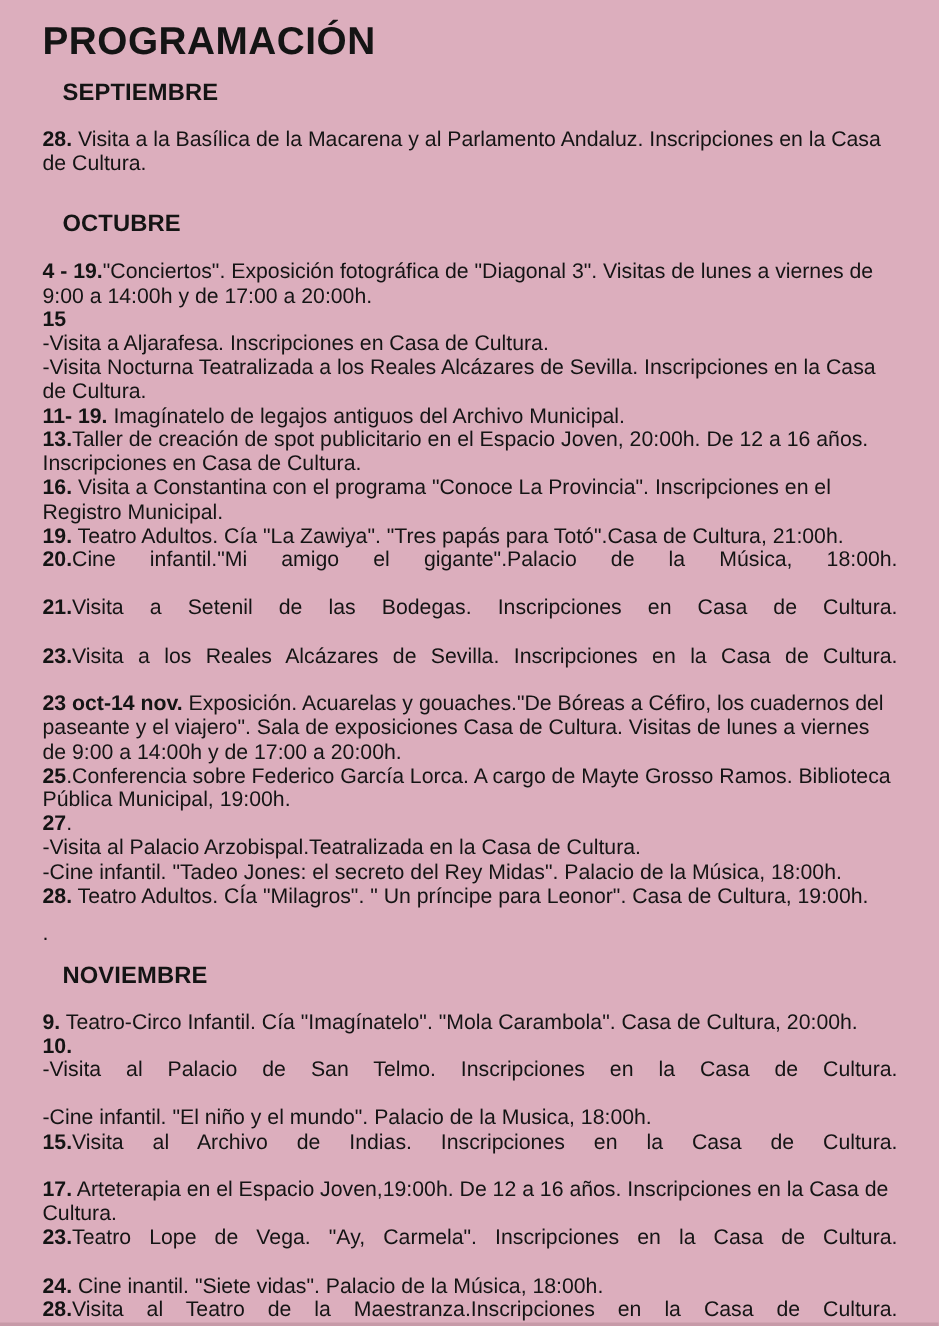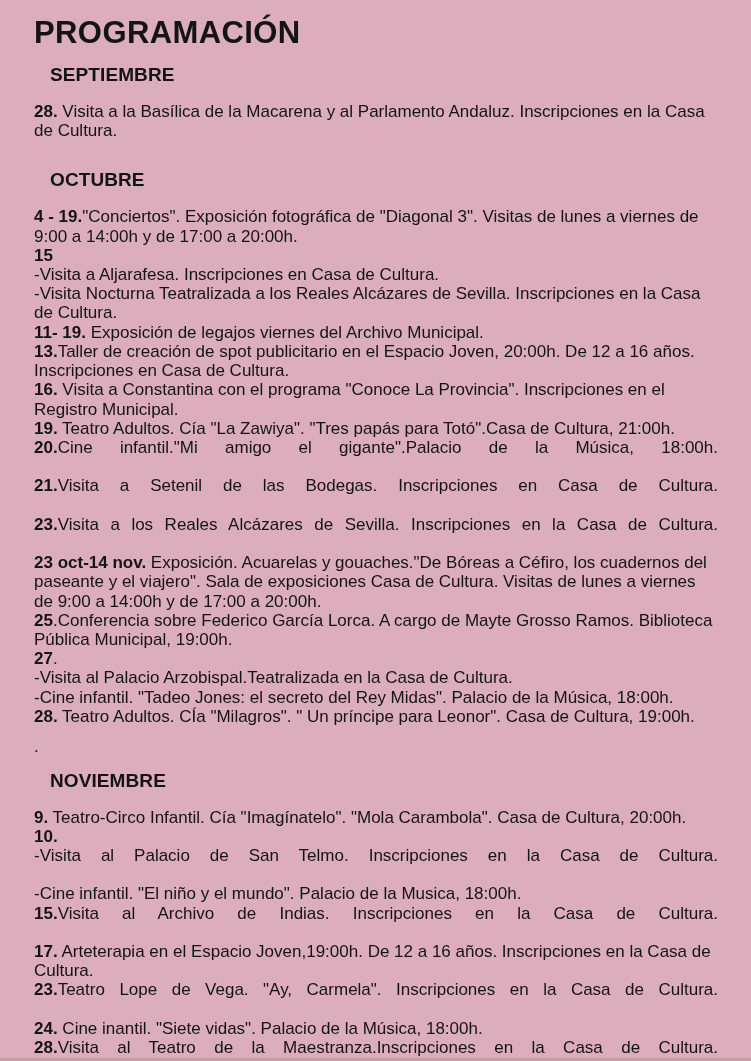--- a/index.html
+++ b/index.html
@@ -102,21 +102,21 @@
         <div class="month-head">SEPTIEMBRE</div>
         <p class="entry"><span class="d">28.</span><span> Visita a la Basílica de la Macarena y al Parlamento Andaluz. Inscripciones en la Casa de Cultura.</span></p>
       </div>
       <div class="sep"></div>
       <div class="month-block">
         <div class="month-head">OCTUBRE</div>
         <p class="entry"><span class="d">4 - 19.</span><span>"Conciertos". Exposición fotográfica de "Diagonal 3". Visitas de lunes a viernes de 9:00 a 14:00h y de 17:00 a 20:00h.</span></p>
         <p class="entry"><span class="d">15</span></p>
         <p class="entry"><span>-Visita a Aljarafesa. Inscripciones en Casa de Cultura.</span></p>
         <p class="entry"><span>-Visita Nocturna Teatralizada a los Reales Alcázares de Sevilla. Inscripciones en la Casa de Cultura.</span></p>
-        <p class="entry"><span class="d">11- 19.</span><span> Exposición de legajos viernes del Archivo Municipal.</span></p>
+        <p class="entry"><span class="d">11- 19.</span><span> Imagínatelo de legajos antiguos del Archivo Municipal.</span></p>
         <p class="entry"><span class="d">13.</span><span>Taller de creación de spot publicitario en el Espacio Joven, 20:00h.  De 12 a 16 años. Inscripciones en Casa de Cultura.</span></p>
         <p class="entry"><span class="d">16.</span><span> Visita a Constantina con el programa "Conoce La Provincia". Inscripciones en el Registro Municipal.</span></p>
         <p class="entry"><span class="d">19.</span><span> Teatro Adultos. Cía "La Zawiya". "Tres papás para Totó".Casa de Cultura, 21:00h.</span></p>
         <p class="entry just"><span class="d">20.</span><span>Cine infantil."Mi amigo el gigante".Palacio de la Música, 18:00h.</span></p>
         <p class="entry just"><span class="d">21.</span><span>Visita a Setenil de las Bodegas. Inscripciones en Casa de Cultura.</span></p>
         <p class="entry just"><span class="d">23.</span><span>Visita a los Reales Alcázares de Sevilla. Inscripciones en la Casa de Cultura.</span></p>
         <p class="entry"><span class="d">23 oct-14 nov.</span><span> Exposición. Acuarelas y gouaches."De Bóreas a Céfiro, los cuadernos del paseante y el viajero". Sala de exposiciones Casa de Cultura. Visitas de lunes a viernes de 9:00 a 14:00h y de 17:00 a 20:00h.</span></p>
         <p class="entry"><span class="d">25</span><span>.Conferencia sobre Federico García Lorca. A cargo de Mayte Grosso Ramos. Biblioteca Pública Municipal, 19:00h.</span></p>
         <p class="entry"><span class="d">27</span><span>.</span></p>
         <p class="entry"><span>-Visita al Palacio Arzobispal.Teatralizada en la Casa de Cultura.</span></p>

